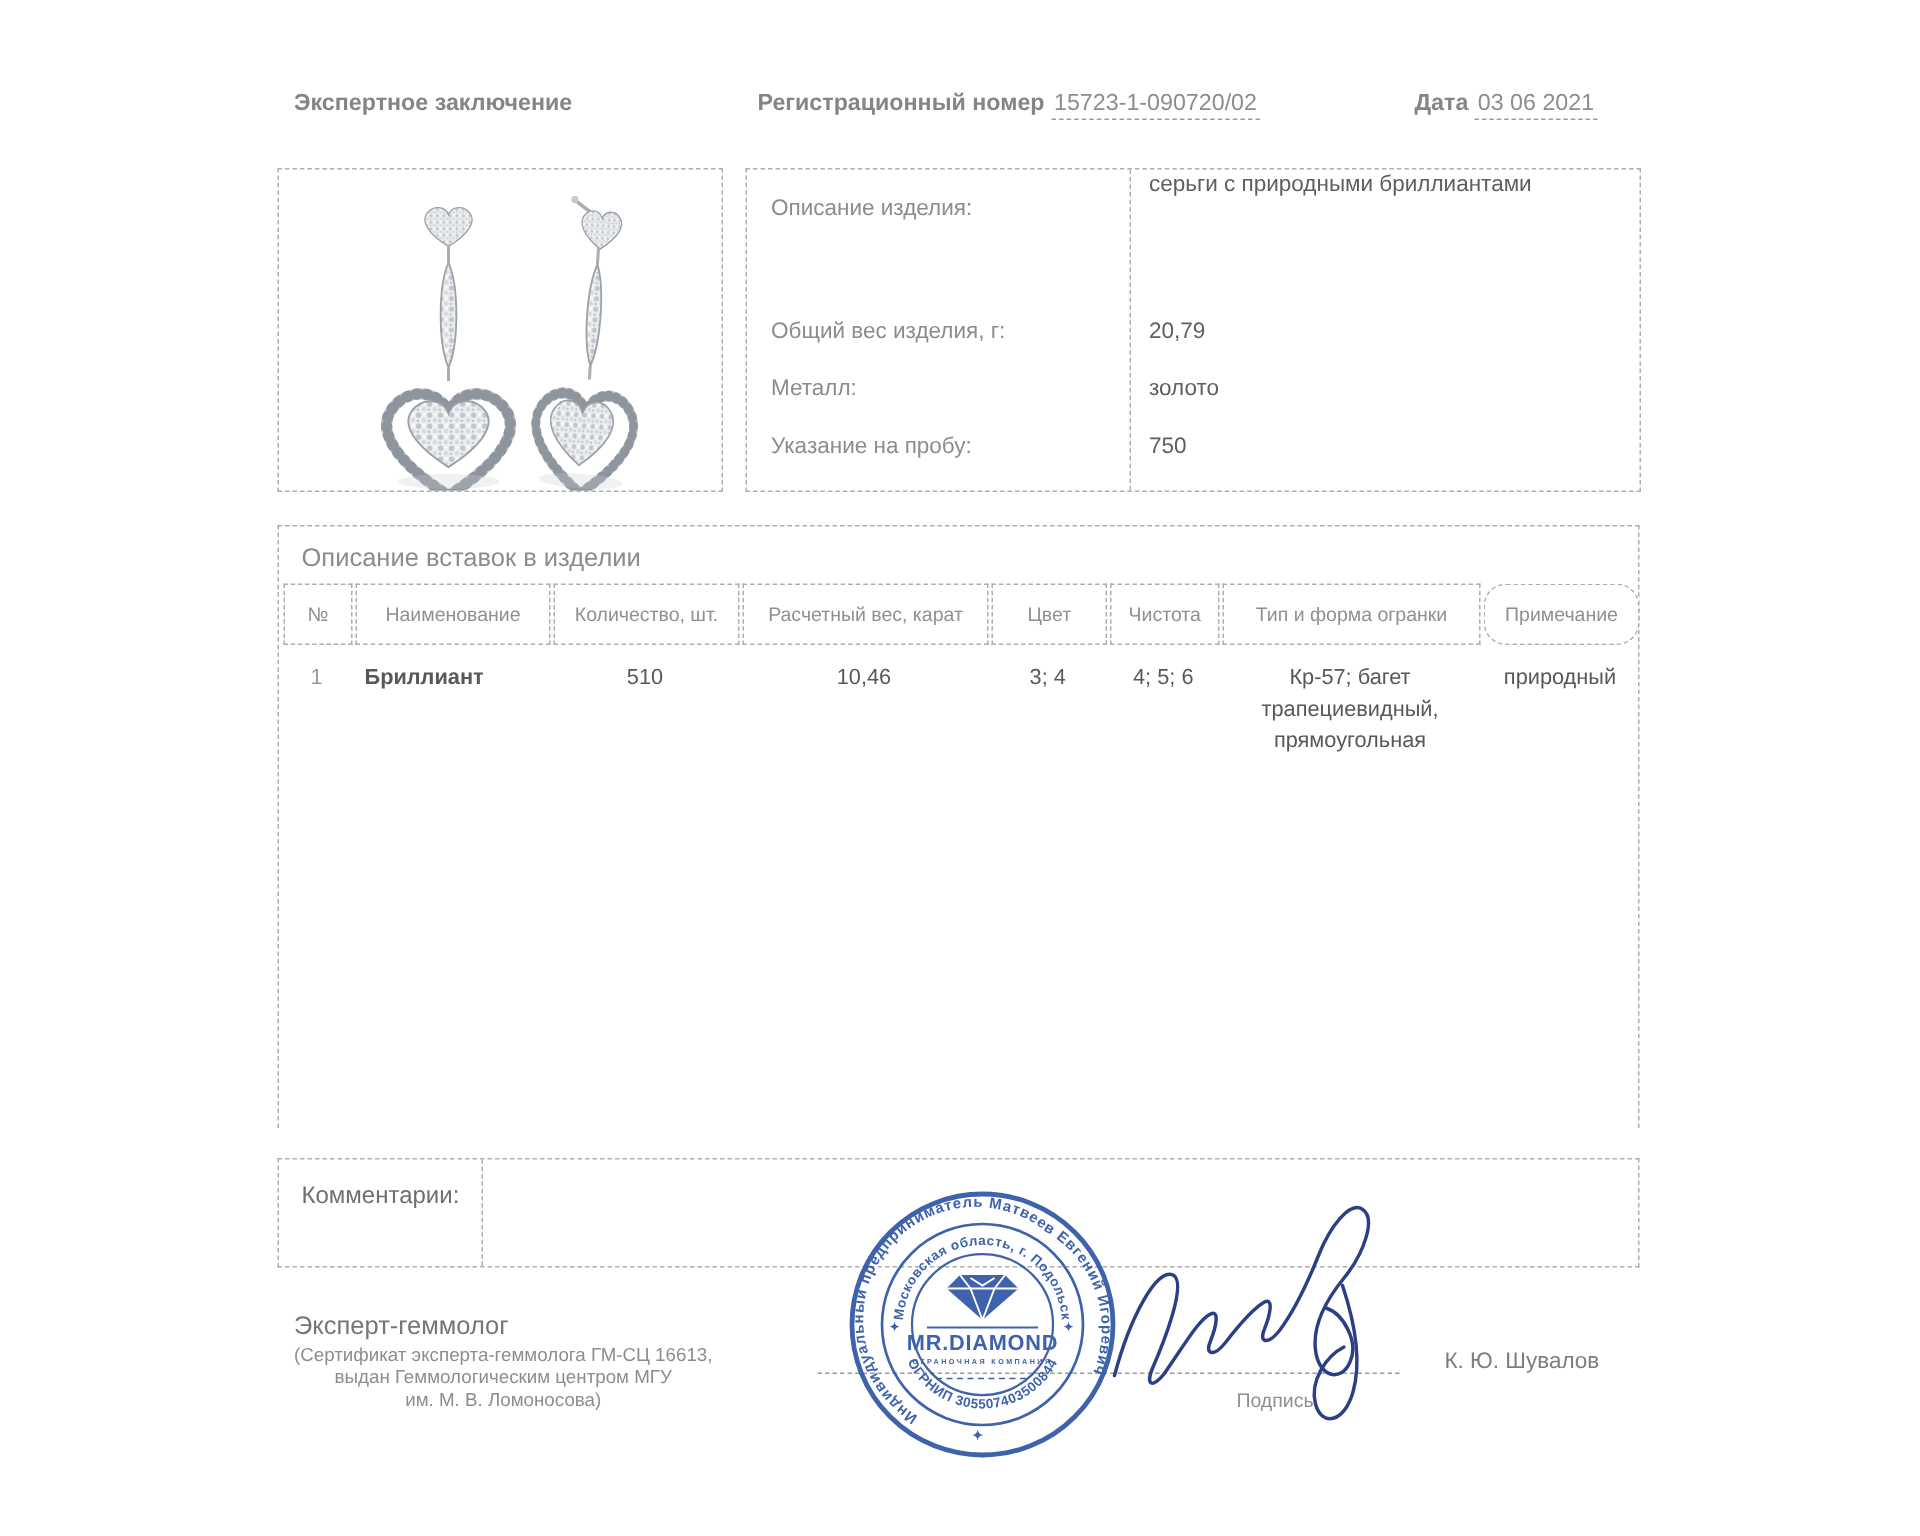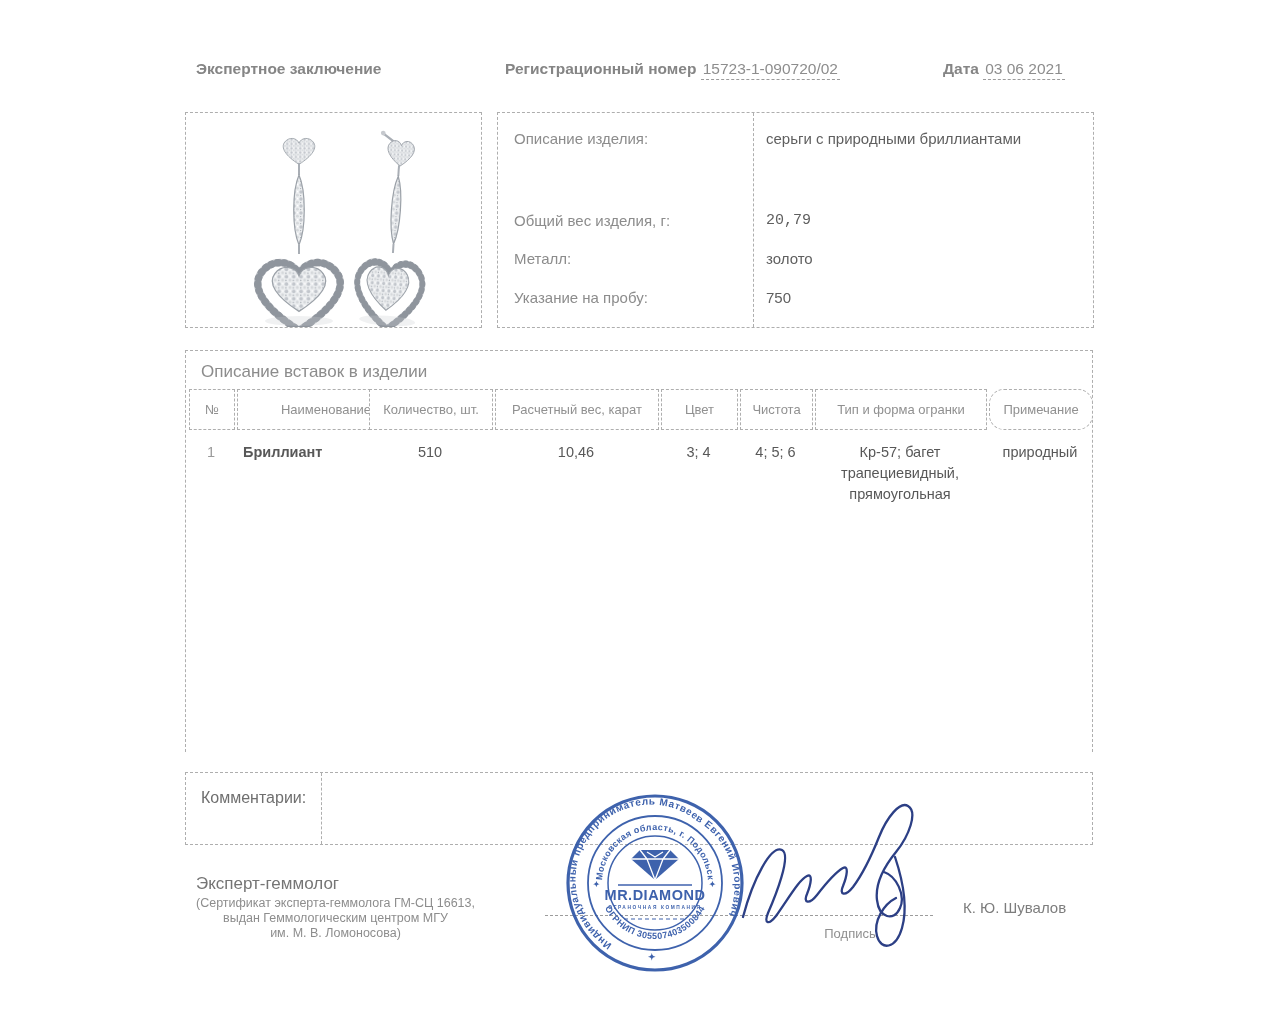--- a/index.html
+++ b/index.html
@@ -104,37 +104,37 @@
         </g>
         <ellipse cx="0" cy="208" rx="28" ry="5" fill="#c9ccd0" opacity="0.28"></ellipse>
       </g>
     </svg>
   </div>
 
   <div class="abs dbox" style="left:497px;top:112px;width:595px;height:214px;">
     <div class="abs vdiv" style="left:255px;top:0;height:214px;"></div>
 
     <div class="abs desc-label" style="left:16px;top:17px;">Описание изделия:</div>
-    <div class="abs desc-value" style="left:268px;top:17px;">серьги с природными бриллиантами</div>
+    <div class="abs desc-value" style="left:268px;top:1px;">серьги с природными бриллиантами</div>
 
     <div class="abs desc-label" style="left:16px;top:99px;">Общий вес изделия, г:</div>
-    <div class="abs desc-value" style="left:268px;top:99px;font-family:Liberation Mono, monospace;">20,79</div>
+    <div class="abs desc-value" style="left:268px;top:99px;">20,79</div>
 
     <div class="abs desc-label" style="left:16px;top:137px;">Металл:</div>
     <div class="abs desc-value" style="left:268px;top:137px;">золото</div>
 
     <div class="abs desc-label" style="left:16px;top:176px;">Указание на пробу:</div>
     <div class="abs desc-value" style="left:268px;top:176px;">750</div>
   </div>
 
   <div class="abs dbox" style="left:185px;top:350px;width:906px;height:401px;border-bottom:none;">
     <div class="abs tbl-title" style="left:15px;top:11px;">Описание вставок в изделии</div>
 
     <div class="abs th" style="left:3px;  top:38px;width:44px; height:39px;">№</div>
-    <div class="abs th" style="left:51px; top:38px;width:128px;height:39px;padding-left:24px;">Наименование</div>
+    <div class="abs th" style="left:51px; top:38px;width:128px;height:39px;">Наименование</div>
     <div class="abs th" style="left:183px;top:38px;width:122px;height:39px;">Количество, шт.</div>
     <div class="abs th" style="left:309px;top:38px;width:162px;height:39px;">Расчетный вес, карат</div>
     <div class="abs th" style="left:475px;top:38px;width:75px; height:39px;">Цвет</div>
     <div class="abs th" style="left:554px;top:38px;width:71px; height:39px;">Чистота</div>
     <div class="abs th" style="left:629px;top:38px;width:170px;height:39px;">Тип и форма огранки</div>
     <div class="abs th" style="left:803px;top:38px;width:102px;height:39px;border-radius:15px;">Примечание</div>
 
     <div>
       <div class="abs td muted" style="left:3px;  top:91px;width:44px;">1</div>
       <div class="abs td left" style="left:57px; top:91px;width:122px;">Бриллиант</div>

